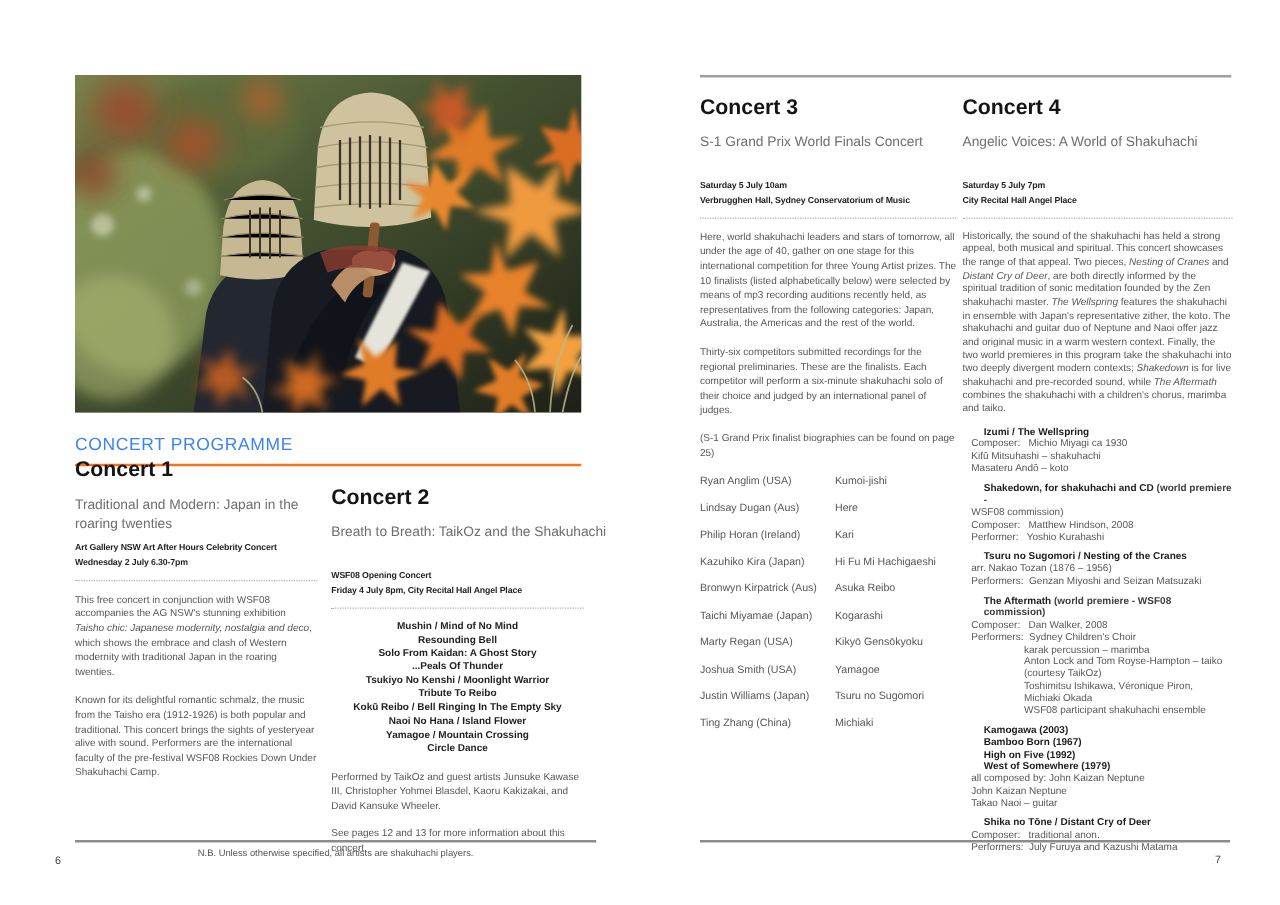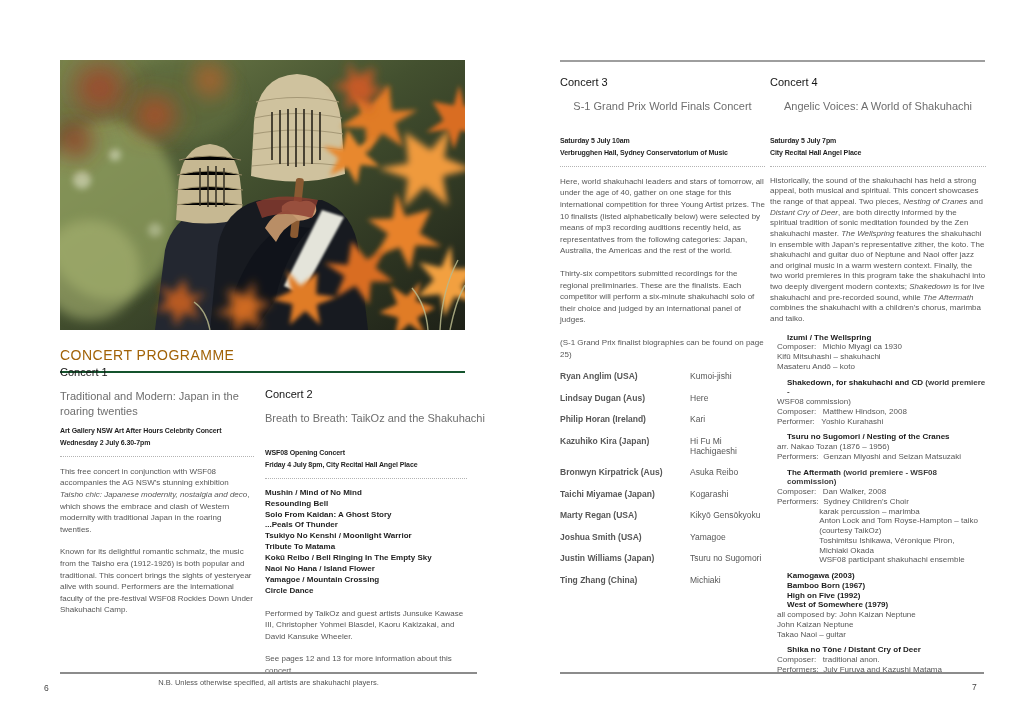--- a/index.html
+++ b/index.html
@@ -2,43 +2,43 @@
 <html><head>
 <meta charset="utf-8">
 <style>
   html,body{margin:0;padding:0;background:#e9e9e9;}
   body{font-family:"Liberation Sans", sans-serif;}
   #canvas{position:relative;width:1024px;height:724px;background:#ffffff;margin:0 auto;
           outline:1px solid #d4d4d4;overflow:hidden;}
 
   
   .photo{position:absolute;left:60px;top:60px;width:405px;height:270px;overflow:hidden;background:#2a2c20;}
-  .lp-heading{position:absolute;left:60px;top:347px;width:405px;font-size:14px;color:#a16207;
-              letter-spacing:.5px;padding-bottom:8px;border-bottom:2px solid #14532d;}
+  .lp-heading{position:absolute;left:60px;top:347px;width:405px;font-size:14px;color:#3b82f6;
+              letter-spacing:.5px;padding-bottom:8px;border-bottom:2px solid #f97316;}
 
   .col{position:absolute;}
   #col1{left:60px;top:366px;width:194px;}
   #col2{left:265px;top:388px;width:202px;}
   #col3{left:560px;top:76px;width:205px;}
   #col4{left:770px;top:76px;width:216px;}
 
-  .ctitle{font-size:11px;font-weight:normal;color:#141414;}
+  .ctitle{font-size:17px;font-weight:bold;color:#141414;}
   .csub{font-size:11px;color:#6e6e6e;margin-top:11px;line-height:1.35;min-height:34px;}
-  .nowrap{white-space:nowrap;text-align:center;}
+  .nowrap{white-space:nowrap;}
   .cevent{font-size:7px;font-weight:bold;color:#1f1f1f;line-height:1.7;letter-spacing:-.1px;
           white-space:nowrap;margin-top:2px;}
   .dotline{border-top:1px dotted #b3b3b3;margin:7px 0 9px 0;}
 
   .body p{font-size:8px;color:#575757;line-height:1.45;margin:0 0 11px 0;}
   .prog{font-size:8px;font-weight:bold;color:#1f1f1f;line-height:1.36;}
-  .prog div{white-space:nowrap;}
+  .prog div{white-space:nowrap;text-align:center;}
 
   .flist{margin-top:8px;}
   .frow{display:flex;font-size:8.5px;color:#575757;margin-bottom:11.5px;}
-  .frow .fname{width:130px;flex:none;font-weight:bold;}
+  .frow .fname{width:108px;flex:none;}
 
   .intro{font-size:8px;color:#575757;line-height:1.33;margin:0 0 8px 0;}
   .pblock{font-size:8px;color:#575757;line-height:1.22;margin-bottom:6px;}
   .ptitle{font-weight:bold;color:#1c1c1c;white-space:pre-wrap;padding-left:17px;}
   .ptitle .rg{font-weight:bold;color:#3d3d3d;}
   .pdetails{white-space:pre-wrap;padding-left:7px;}
   .it{font-style:italic;}
 
   
   .fl-line{position:absolute;left:60px;top:672px;width:417px;border-top:2px solid #8c8c8c;}
@@ -183,21 +183,21 @@
       <div>WSF08 Opening Concert</div>
       <div>Friday 4 July 8pm, City Recital Hall Angel Place</div>
     </div>
     <div class="dotline"></div>
     <div class="prog">
       <div>Mushin / Mind of No Mind</div>
         <div>Resounding Bell</div>
         <div>Solo From Kaidan: A Ghost Story</div>
         <div>...Peals Of Thunder</div>
         <div>Tsukiyo No Kenshi / Moonlight Warrior</div>
-        <div>Tribute To Matama</div>
+        <div>Tribute To Reibo</div>
         <div>Kokū Reibo / Bell Ringing In The Empty Sky</div>
         <div>Naoi No Hana / Island Flower</div>
         <div>Yamagoe / Mountain Crossing</div>
         <div>Circle Dance</div>
     </div>
     <div class="body" style="margin-top:11px;">
       <p>Performed by TaikOz and guest artists Junsuke Kawase III, Christopher Yohmei Blasdel, Kaoru Kakizakai, and David Kansuke Wheeler.</p>
       <p>See pages 12 and 13 for more information about this concert.</p>
     </div>
   </div>

